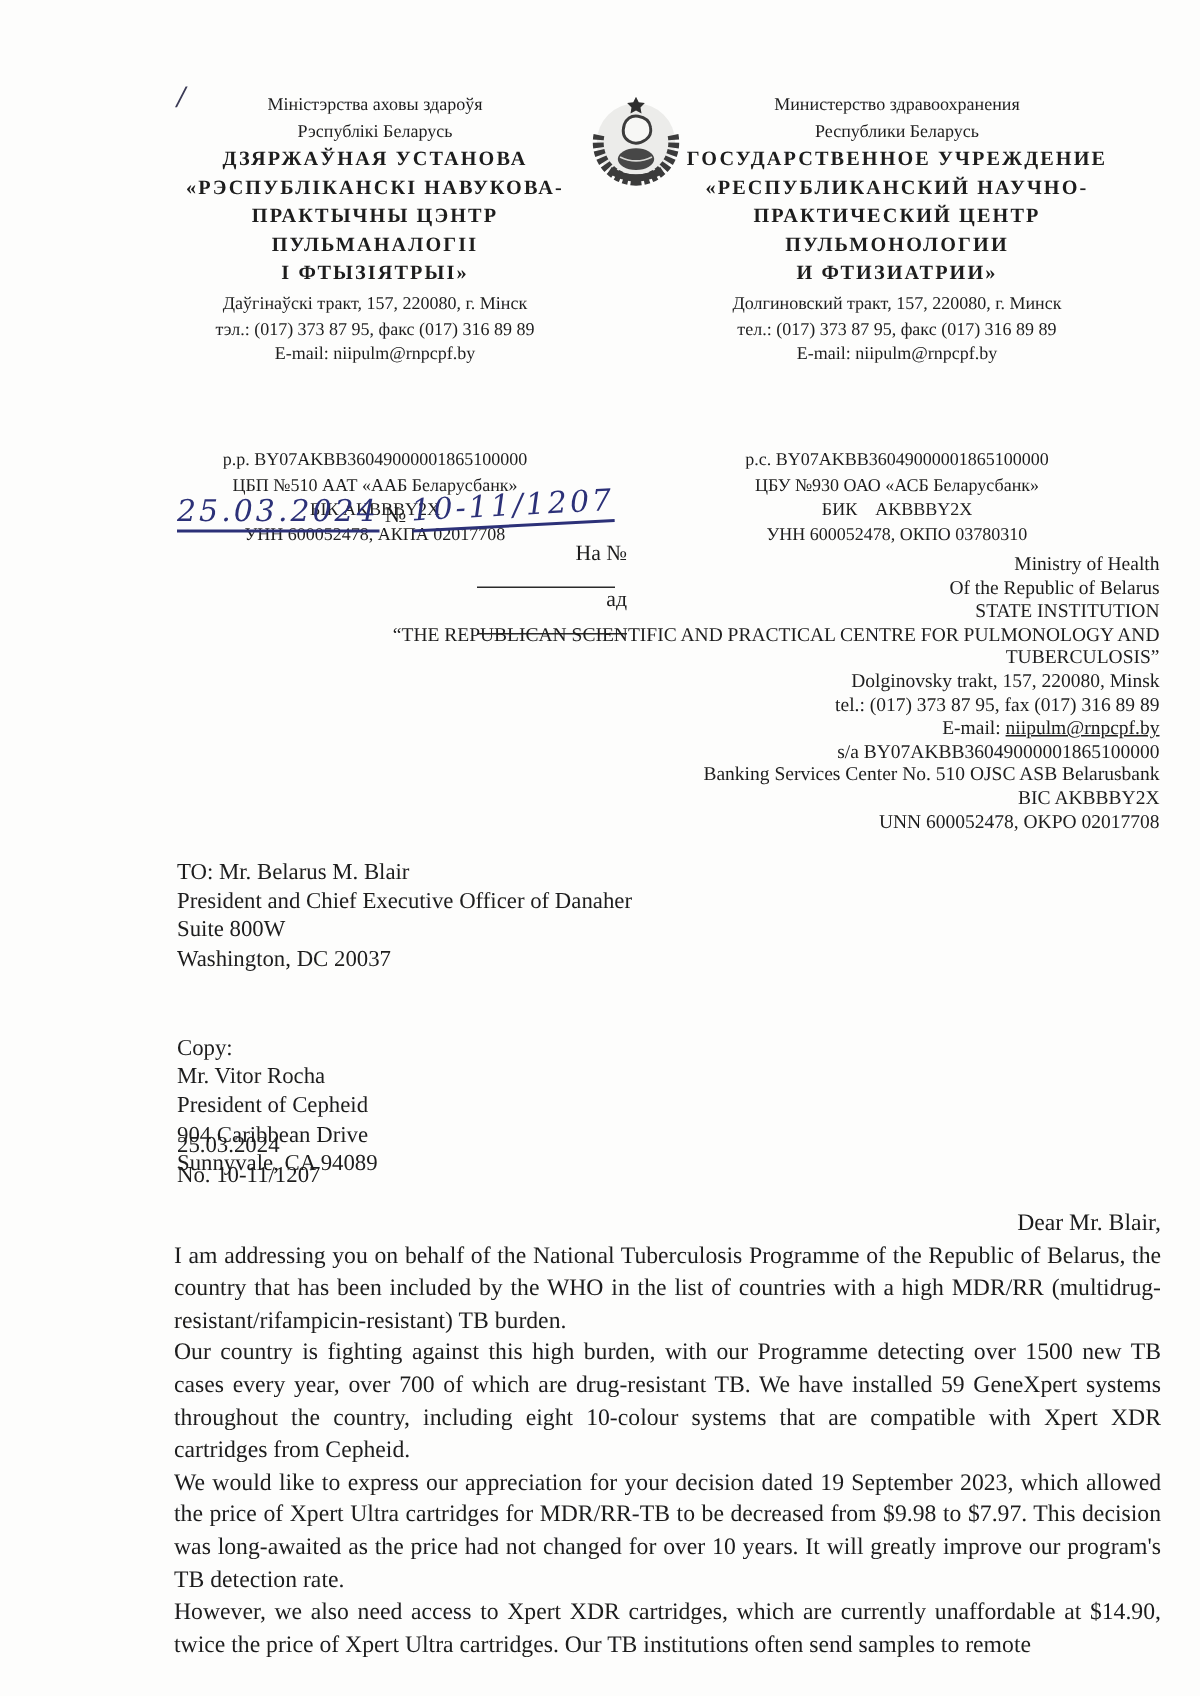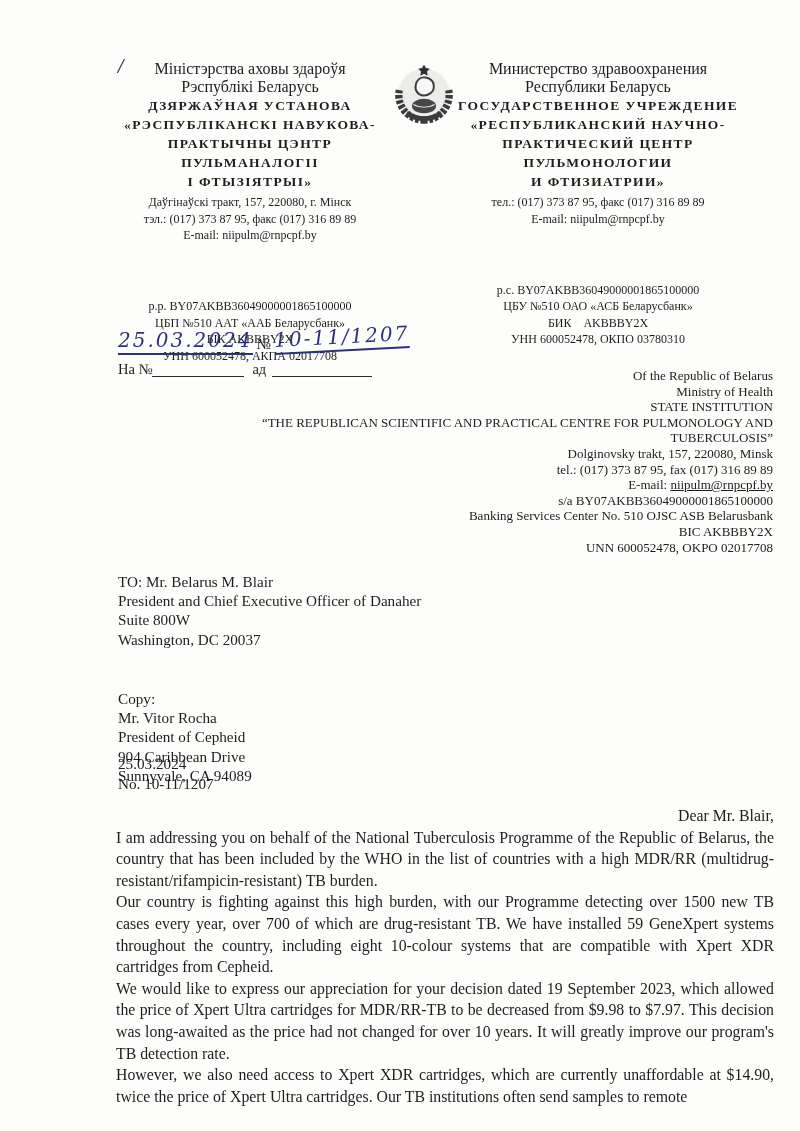--- a/index.html
+++ b/index.html
@@ -24,21 +24,21 @@
     position:absolute; top:55px; left:118px;
     font-size:17px; color:#3a3a55;
   }
 
   
   .letterhead {
     position:absolute; top:60px; left:108px; width:632px;
     display:flex; align-items:flex-start;
   }
   .lh-col { flex:1 1 0; text-align:center; }
-  .lh-ministry { font-size:16px; line-height:18px; }
+  .lh-ministry { font-size:12px; line-height:18px; }
   .lh-org {
     margin-top:0;
     font-weight:bold; font-size:13.5px; line-height:19px;
     letter-spacing:1.4px;
   }
   .lh-contact { margin-top:3px; font-size:12px; line-height:16.5px; }
   .lh-bank { margin-top:5px; font-size:12px; line-height:16.5px; white-space:pre-wrap; }
   .emblem-wrap { flex:0 0 64px; padding-top:2px; display:flex; justify-content:center; }
 
   
@@ -47,21 +47,21 @@
   .hw-date {
     display:inline-block; min-width:125px; text-align:center;
     font-size:20px; border-bottom:2px solid #2c3178; padding-bottom:1px;
   }
   .ref-no-label { margin:0 4px 2px 4px; font-size:15px; }
   .hw-number {
     display:inline-block; min-width:128px; text-align:center;
     font-size:20px; border-bottom:2px solid #2c3178; padding-bottom:1px;
     transform:rotate(-3deg); transform-origin:left bottom;
   }
-  .ref-row2 { margin-top:6px; display:flex; align-items:center; font-size:14.5px; }
+  .ref-row2 { margin-top:6px; display:flex; align-items:flex-end; font-size:14.5px;flex-direction:column; }
   .blank-line { display:inline-block; border-bottom:1px solid #2a2a2a; height:14px; }
   .blank-1 { width:92px; margin-right:8px; }
   .blank-2 { width:100px; margin-left:6px; }
 
   
   .en-block {
     position:absolute; top:368px; right:27px; width:680px;
     text-align:right; font-size:13px; line-height:15.6px;
   }
   .en-email-link { text-decoration:underline; }
@@ -135,48 +135,49 @@
       <div class="lh-org">
 
       <div>ГОСУДАРСТВЕННОЕ УЧРЕЖДЕНИЕ</div>
           <div>«РЕСПУБЛИКАНСКИЙ НАУЧНО-</div>
           <div>ПРАКТИЧЕСКИЙ ЦЕНТР</div>
           <div>ПУЛЬМОНОЛОГИИ</div>
           <div>И ФТИЗИАТРИИ»</div>
         </div>
       <div class="lh-contact">
 
+      <div>Долгиновский тракт, 157, 220080, г. Минск</div>
           <div>тел.: (017) 373 87 95, факс (017) 316 89 89</div>
           <div>E-mail: niipulm@rnpcpf.by</div>
         </div>
       <div class="lh-bank">
         
-      <div>р.с. BY07AKBB36049000001865100000</div><div>ЦБУ №510 ОАО «АСБ Беларусбанк»</div><div>БИК    AKBBBY2X</div><div>УНН 600052478, ОКПО 03780310</div></div>
+      <div>р.с. BY07AKBB36049000001865100000</div><div>ЦБУ №930 ОАО «АСБ Беларусбанк»</div><div>БИК    AKBBBY2X</div><div>УНН 600052478, ОКПО 03780310</div></div>
     </div>
   </div>
 
   <div class="ref-block">
     <div class="ref-row1">
       <span class="hw hw-date">25.03.2024</span>
       <span class="ref-no-label">№</span>
       <span class="hw hw-number">10-11/1207</span>
     </div>
     <div class="ref-row2">
       <span>На №</span>
       <span class="blank-line blank-1"></span>
       <span>ад</span>
       <span class="blank-line blank-2"></span>
     </div>
   </div>
 
   <div class="en-block">
     <div>
 
-    <div>Of the Republic of Belarus</div>
-        <div>Ministry of Health</div>
+    <div>Ministry of Health</div>
+        <div>Of the Republic of Belarus</div>
         <div>STATE INSTITUTION</div>
         <div>“THE REPUBLICAN SCIENTIFIC AND PRACTICAL CENTRE FOR PULMONOLOGY AND</div>
         <div>TUBERCULOSIS”</div>
         <div>Dolginovsky trakt, 157, 220080, Minsk</div>
         <div>tel.: (017) 373 87 95, fax (017) 316 89 89</div>
       </div>
     <div><span>E-mail: </span><span class="en-email-link">niipulm@rnpcpf.by</span></div>
     <div>
 
     <div>s/a BY07AKBB36049000001865100000</div>

